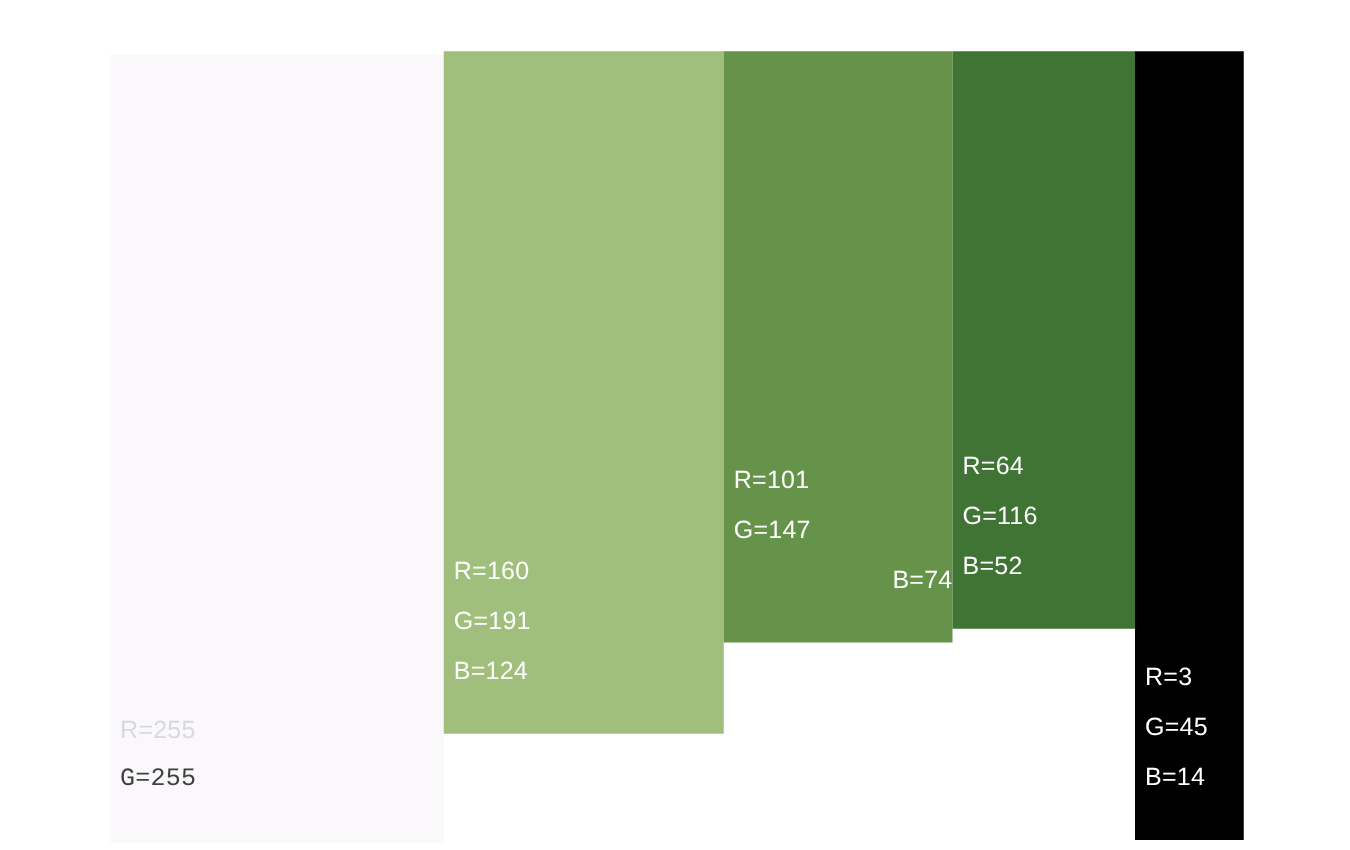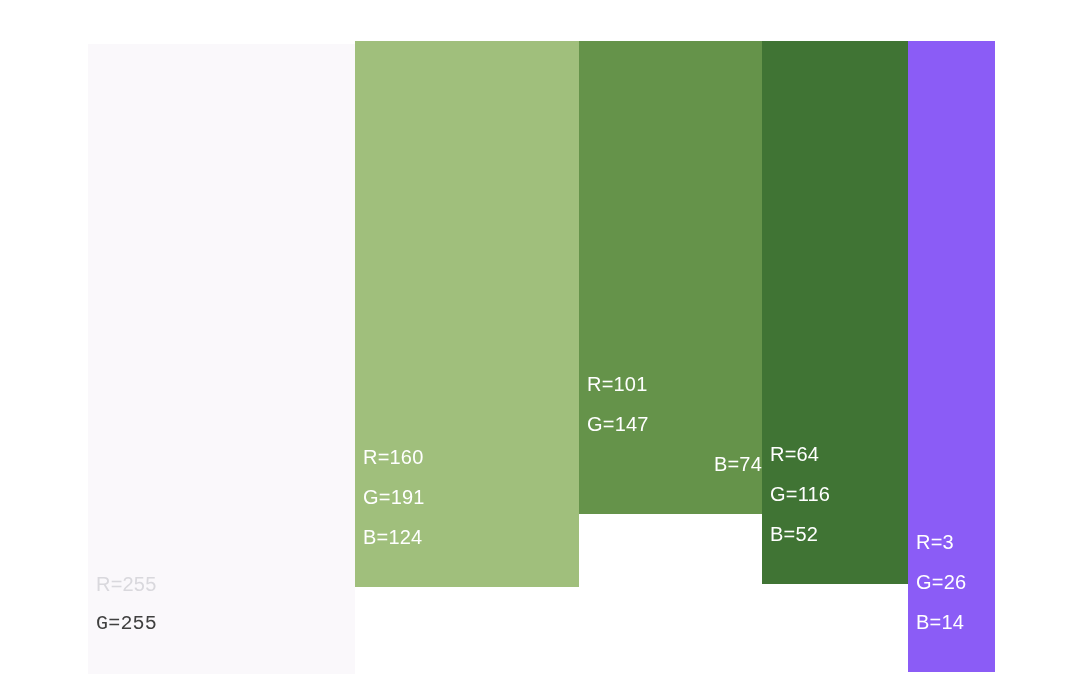--- a/index.html
+++ b/index.html
@@ -77,27 +77,27 @@
         <div class="channel-line" style="color: rgb(255, 255, 255);">B=124</div>
       </div>
     </div>
     <div class="swatch swatch-color" style="left: 579px; top: 22px; width: 183px; height: 473px; background: rgb(101, 147, 74);">
       <div class="swatch-labels">
         <div class="channel-line" style="color: rgb(255, 255, 255);">R=101</div>
         <div class="channel-line" style="color: rgb(255, 255, 255);">G=147</div>
         <div class="channel-line" style="color: #ffffff; text-align: right;">B=74</div>
       </div>
     </div>
-    <div class="swatch swatch-color" style="left: 762px; top: 22px; width: 146px; height: 543px; background: rgb(64, 116, 52);">
+    <div class="swatch swatch-color" style="left: 762px; top: 22px; width: 146px; height: 462px; background: rgb(64, 116, 52);">
       <div class="swatch-labels">
         <div class="channel-line" style="color: rgb(255, 255, 255);">R=64</div>
         <div class="channel-line" style="color: rgb(255, 255, 255);">G=116</div>
         <div class="channel-line" style="color: rgb(255, 255, 255);">B=52</div>
       </div>
     </div>
-    <div class="swatch swatch-color" style="left: 908px; top: 22px; width: 87px; height: 631px; background: #8b5cf6;">
+    <div class="swatch swatch-color" style="left: 908px; top: 22px; width: 87px; height: 631px; background: #000000;">
       <div class="swatch-labels">
         <div class="channel-line" style="color: rgb(255, 255, 255);">R=3</div>
-        <div class="channel-line" style="color: rgb(255, 255, 255);">G=26</div>
+        <div class="channel-line" style="color: rgb(255, 255, 255);">G=45</div>
         <div class="channel-line" style="color: rgb(255, 255, 255);">B=14</div>
       </div>
     </div>
   </div>
 
 </body></html>

